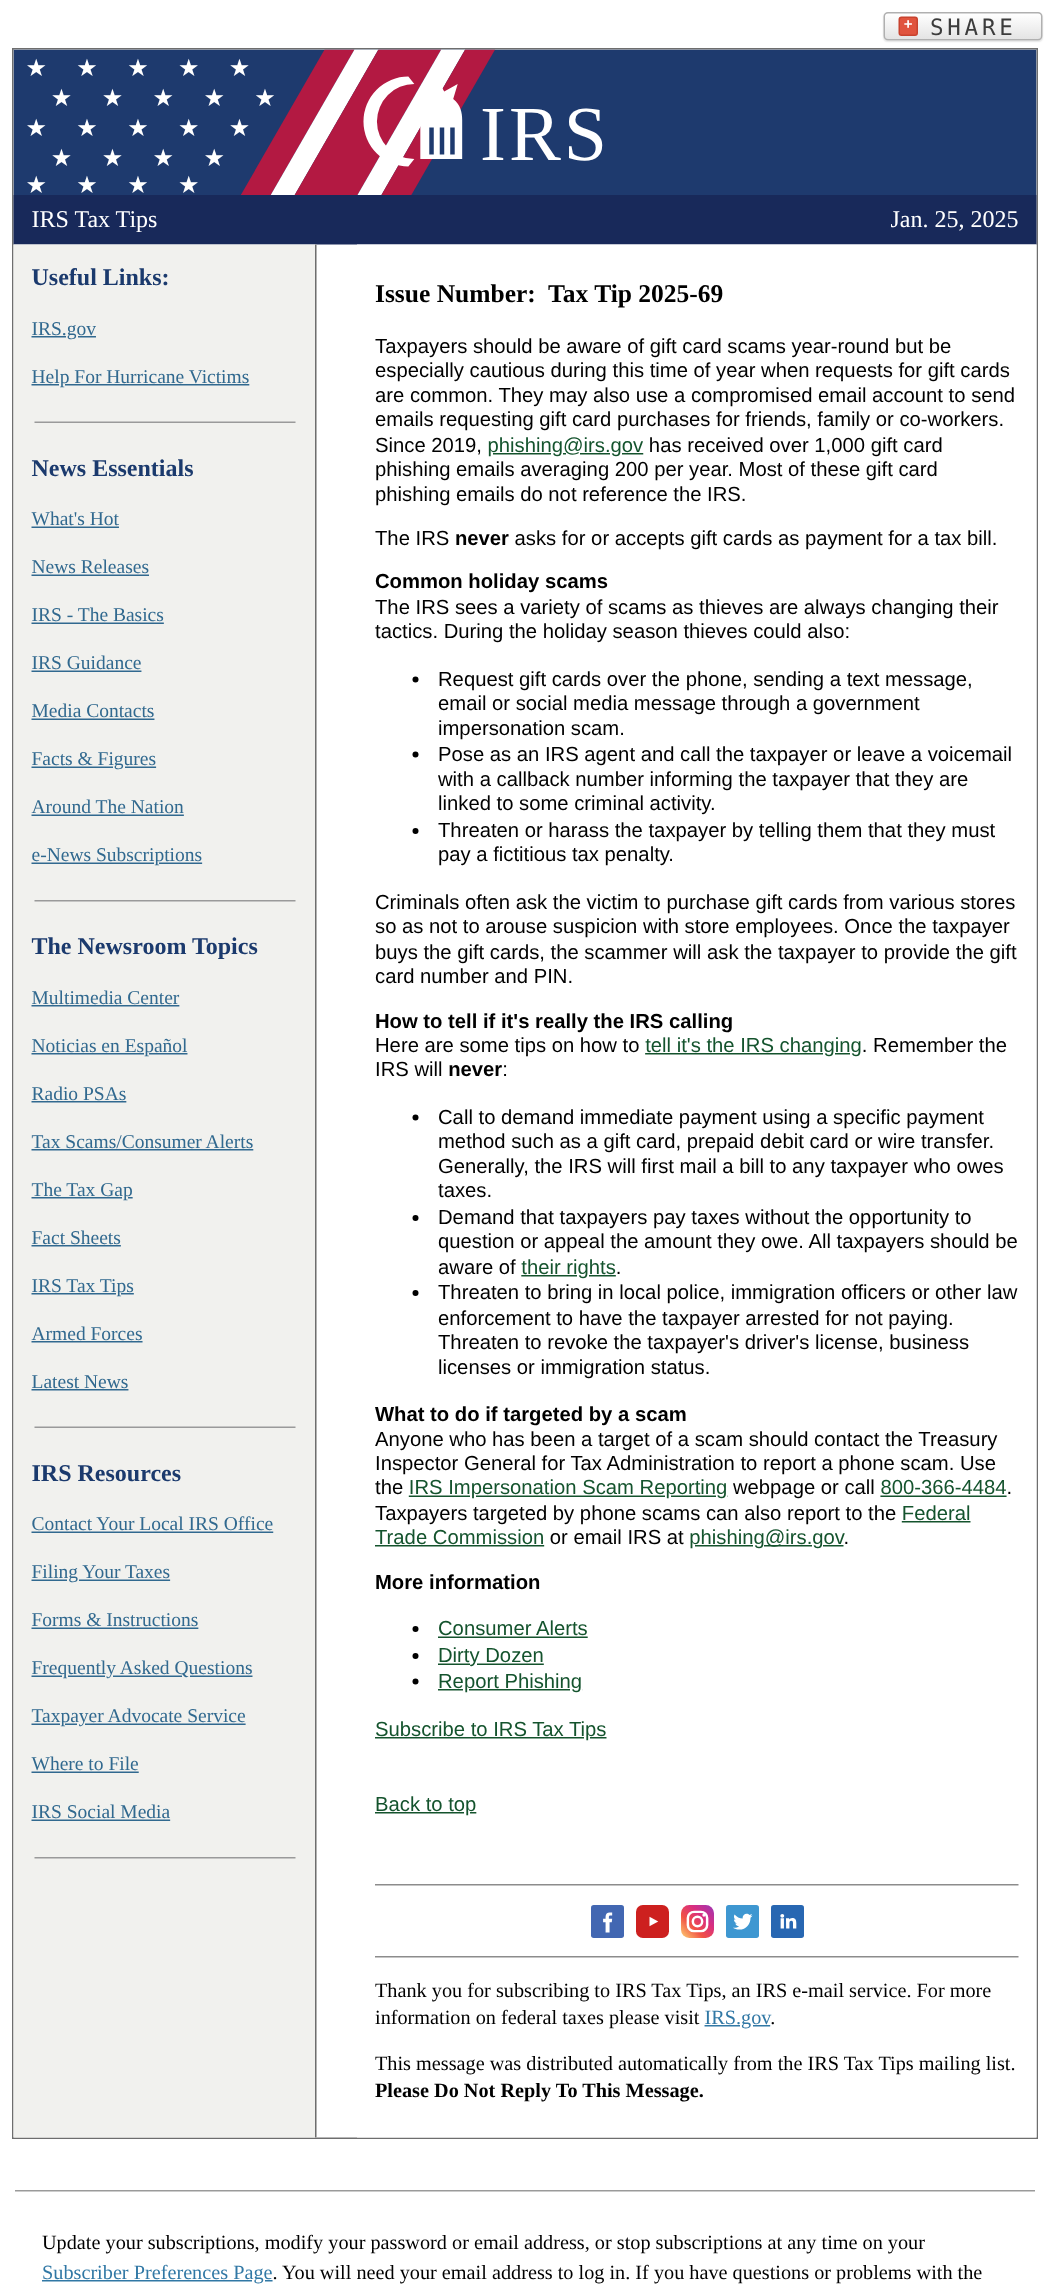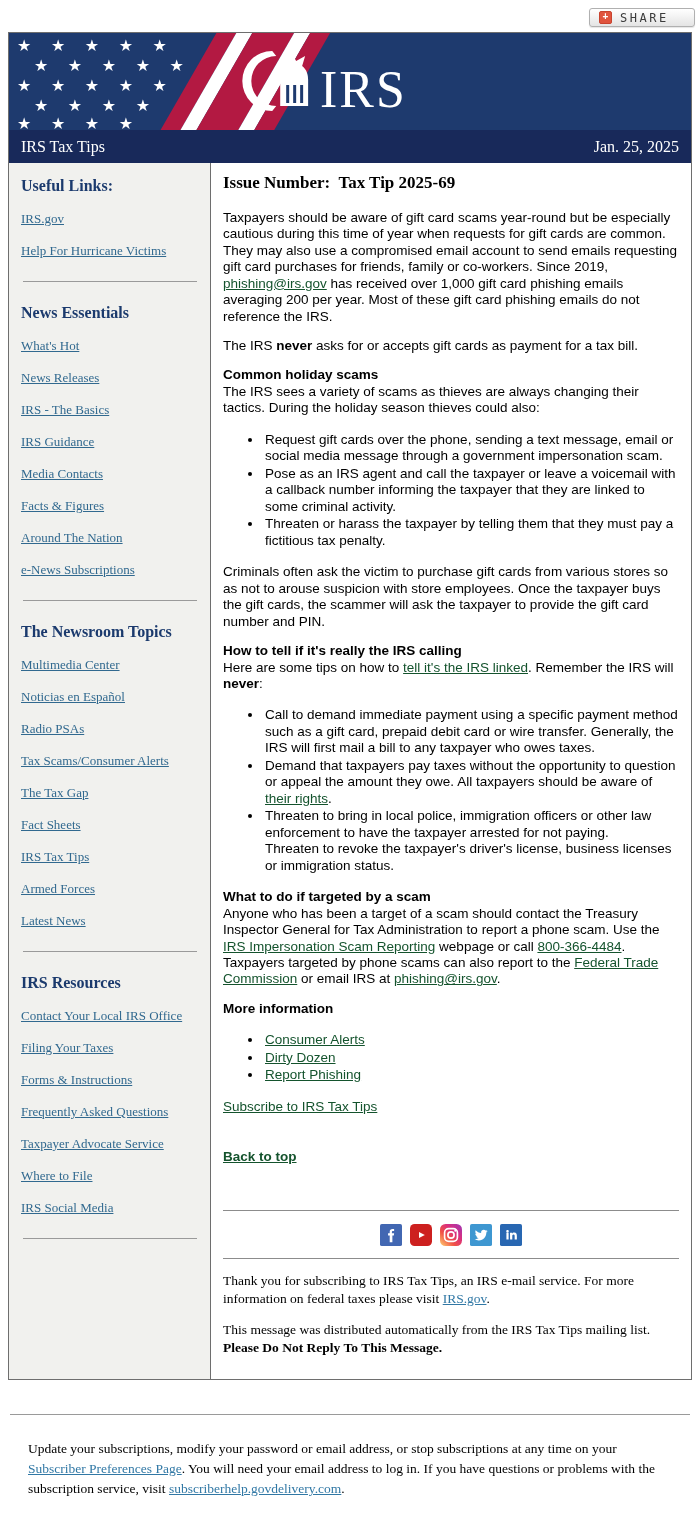--- a/index.html
+++ b/index.html
@@ -6,46 +6,46 @@
   body{width:700px;background:#ffffff;font-family:"Liberation Sans",sans-serif;color:#000;}
   a{text-decoration:underline;cursor:pointer;}
 
   
   .share-row{height:32px;position:relative;}
   .share-btn{position:absolute;top:8px;right:5px;width:86px;height:17px;border:1px solid #b0b0b0;border-radius:3px;
     background:linear-gradient(#ffffff,#e4e4e4);display:flex;align-items:center;gap:8px;padding:0 9px;cursor:pointer;
     box-shadow:0 1px 1px rgba(0,0,0,.10);}
   .share-plus{width:11px;height:11px;background:#e0543e;border:1px solid #c8432f;border-radius:2px;color:#fff;
     font-size:10px;line-height:10px;text-align:center;font-weight:bold;}
-  .share-label{font-size:12px;letter-spacing:2.5px;color:#3c3c3c;font-family:"DejaVu Sans Mono",monospace;}
+  .share-label{font-size:15px;letter-spacing:2.5px;color:#3c3c3c;font-family:"DejaVu Sans Mono",monospace;}
 
   
   .wrap{margin:0 8px;border:1px solid #6e6e6e;}
   .banner{display:block;width:100%;height:97px;}
   .titlebar{background:#18295a;color:#fff;display:flex;justify-content:space-between;align-items:center;
     padding:0 12px;height:33px;font-family:"Liberation Serif",serif;font-size:16px;}
 
   .cols{display:flex;align-items:stretch;}
   .sidebar{width:178px;min-width:178px;background:#f1f1ee;border-right:1px solid #6e6e6e;
     padding:6px 11px 20px 12px;font-family:"Liberation Serif",serif;}
   .sb-h{color:#1b3a6d;font-weight:bold;font-size:16px;margin:22px 0 0;}
   .sb-h:first-child{margin-top:8px;}
   .sb-link{display:block;margin:16px 0;color:#31698f;font-size:13px;}
   .sb-hr{border-top:1px solid #9a9a9a;margin:22px 2px 2px;height:0;}
 
-  .maincol{flex:1;padding:1px 12px 8px;font-size:13.5px;line-height:1.22;background:#fff;}
+  .maincol{flex:1;padding:14px 12px 8px;font-size:13.5px;line-height:1.22;background:#fff;margin-left:27px;}
   .issue{font-family:"Liberation Serif",serif;font-size:17px;font-weight:bold;margin:9px 0 16px;}
   .headline{text-align:center;font-weight:bold;font-size:15.5px;margin:20px 6px 14px;}
   .maincol p{margin:13px 0;}
   .maincol ul{margin:15px 0;padding-left:40px;}
   .maincol li{margin:1px 0;padding-left:2px;}
   .clink{color:#14532d;}
   .slink{color:#3178a5;}
   .serif{font-family:Liberation Serif, serif;line-height:1.35;}
-  .mt-md{margin-top:34px !important;font-weight:bold;}
+  .mt-md{margin-top:34px !important;}
   .mc-hr{border-top:1px solid #8c8c8c;height:0;}
   .mt-lg{margin-top:44px !important;}
   .social{display:flex;justify-content:center;gap:8px;padding:13px 0 12px;}
   .sico{display:block;width:22px;height:22px;}
   .sico svg{display:block;width:22px;height:22px;}
 
   
   .foot-hr{border-top:1px solid #9a9a9a;margin:34px 10px 0;height:0;}
   .foot-text{padding:24px 28px 2px;font-family:"Liberation Serif",serif;font-size:13.5px;line-height:1.5;}
   .foot-text p{margin:0 0 19px;}
@@ -156,21 +156,21 @@
       <div>
           <p class="">Taxpayers should be aware of gift card scams year-round but be especially cautious during this time of year when requests for gift cards are common. They may also use a compromised email account to send emails requesting gift card purchases for friends, family or co-workers. Since 2019, <a class="clink">phishing@irs.gov</a> has received over 1,000 gift card phishing emails averaging 200 per year. Most of these gift card phishing emails do not reference the IRS.</p>
           <p class="">The IRS <b>never</b> asks for or accepts gift cards as payment for a tax bill.</p>
           <p class=""><b>Common holiday scams</b><br>The IRS sees a variety of scams as thieves are always changing their tactics. During the holiday season thieves could also:</p>
           <ul>
             <li>Request gift cards over the phone, sending a text message, email or social media message through a government impersonation scam.</li>
             <li>Pose as an IRS agent and call the taxpayer or leave a voicemail with a callback number informing the taxpayer that they are linked to some criminal activity.</li>
             <li>Threaten or harass the taxpayer by telling them that they must pay a fictitious tax penalty.</li>
           </ul>
           <p class="">Criminals often ask the victim to purchase gift cards from various stores so as not to arouse suspicion with store employees. Once the taxpayer buys the gift cards, the scammer will ask the taxpayer to provide the gift card number and PIN.</p>
-          <p class=""><b>How to tell if it's really the IRS calling</b><br>Here are some tips on how to <a class="clink">tell it's the IRS linked</a>. Remember the IRS will <b>never</b>:</p>
+          <p class=""><b>How to tell if it's really the IRS calling</b><br>Here are some tips on how to <a class="clink">tell it's the IRS changing</a>. Remember the IRS will <b>never</b>:</p>
           <ul>
             <li>Call to demand immediate payment using a specific payment method such as a gift card, prepaid debit card or wire transfer. Generally, the IRS will first mail a bill to any taxpayer who owes taxes.</li>
             <li>Demand that taxpayers pay taxes without the opportunity to question or appeal the amount they owe. All taxpayers should be aware of <a class="clink">their rights</a>.</li>
             <li>Threaten to bring in local police, immigration officers or other law enforcement to have the taxpayer arrested for not paying.<br>Threaten to revoke the taxpayer's driver's license, business licenses or immigration status.</li>
           </ul>
           <p class=""><b>What to do if targeted by a scam</b><br>Anyone who has been a target of a scam should contact the Treasury Inspector General for Tax Administration to report a phone scam. Use the <a class="clink">IRS Impersonation Scam Reporting</a> webpage or call <a class="clink">800-366-4484</a>. Taxpayers targeted by phone scams can also report to the <a class="clink">Federal Trade Commission</a> or email IRS at <a class="clink">phishing@irs.gov</a>.</p>
           <p class=""><b>More information</b></p>
           <ul>
             <li><a class="clink">Consumer Alerts</a></li>
             <li><a class="clink">Dirty Dozen</a></li>

